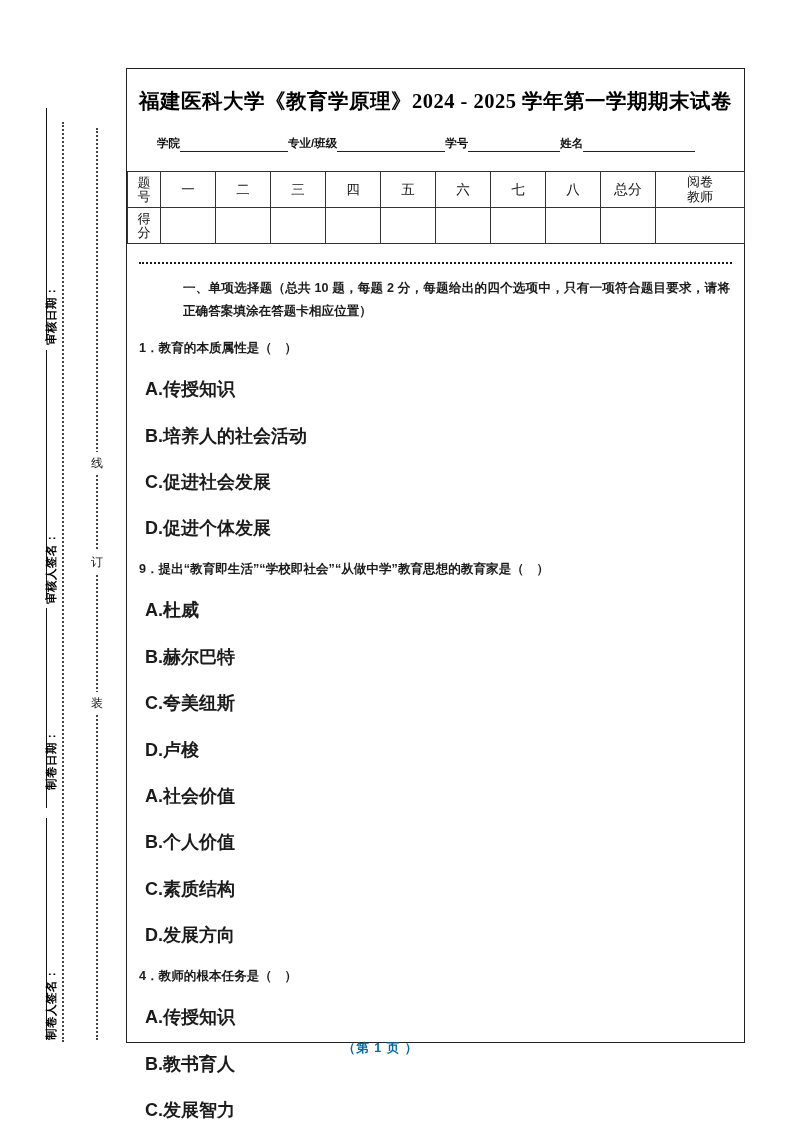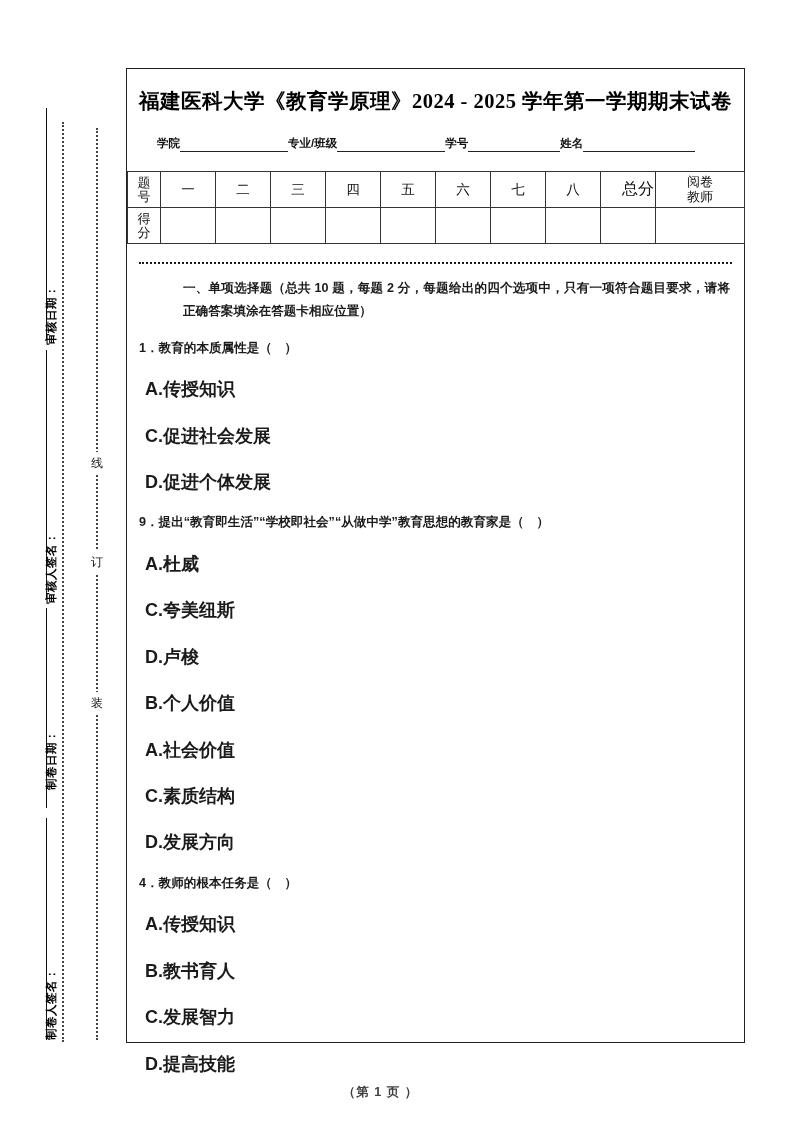--- a/index.html
+++ b/index.html
@@ -130,21 +130,21 @@
     color: #111;
     height: 31px;
   }
   #score-table td.head-narrow {
     width: 32px;
     font-size: 13px;
     line-height: 1.02;
     padding: 2px 0;
   }
   #score-table td.col-num  { width: 52px; }
-  #score-table td.col-tot  { width: 52px; font-size: 16px; text-align: right; }
+  #score-table td.col-tot  { width: 52px; font-size: 14px; }
   #score-table td.col-tea  { width: 86px; font-size: 13px; line-height: 1.15; }
   .stacked { display: block; }
 
   
   #dot-sep {
     margin: 18px 12px 0 12px;
     border-top: 2.5px dotted #1a1a1a;
     height: 0;
   }
 
@@ -174,27 +174,27 @@
     line-height: 1.8;
     margin: 14px 0 0 6px;
     font-weight: bold;
   }
   .opt-key { display: inline-block; min-width: 17px; }
 
   
   #page-footer {
     position: absolute;
     left: 0;
-    top: 1084px;
+    top: 1040px;
     width: 761px;
     text-align: center;
     font-size: 12.5px;
     font-weight: bold;
     font-family: "Liberation Sans", "DejaVu Sans", sans-serif;
-    color: #404040;
+    color: #0369a1;
     letter-spacing: 1px;
   }
 </style>
 </head>
 <body>
 
 <div id="seal-margin">
 
   <div class="dotted-rail" id="rail-outer"></div>
   <div class="dotted-rail" id="rail-inner"></div>
@@ -281,42 +281,48 @@
 
   <div id="question-body">
 
     <div class="sec-heading">一、单项选择题（总共 10 题，每题 2 分，每题给出的四个选项中，只有一项符合题目要求，请将正确答案填涂在答题卡相应位置）</div>
 
     <div class="q-stem">1．教育的本质属性是（　）</div>
     <div class="q-opt">
       <span class="opt-key">A.</span><span>传授知识</span>
     </div>
     <div class="q-opt">
+      <span class="opt-key">B.</span><span>培养人的社会活动</span>
+    </div>
+    <div class="q-opt">
       <span class="opt-key">C.</span><span>促进社会发展</span>
     </div>
     <div class="q-opt">
       <span class="opt-key">D.</span><span>促进个体发展</span>
     </div>
 
     <div class="q-stem">9．提出“教育即生活”“学校即社会”“从做中学”教育思想的教育家是（　）</div>
     <div class="q-opt">
       <span class="opt-key">A.</span><span>杜威</span>
     </div>
     <div class="q-opt">
+      <span class="opt-key">B.</span><span>赫尔巴特</span>
+    </div>
+    <div class="q-opt">
       <span class="opt-key">C.</span><span>夸美纽斯</span>
     </div>
     <div class="q-opt">
       <span class="opt-key">D.</span><span>卢梭</span>
     </div>
 
     <div class="q-opt">
+      <span class="opt-key">A.</span><span>社会价值</span>
+    </div>
+    <div class="q-opt">
       <span class="opt-key">B.</span><span>个人价值</span>
-    </div>
-    <div class="q-opt">
-      <span class="opt-key">A.</span><span>社会价值</span>
     </div>
     <div class="q-opt">
       <span class="opt-key">C.</span><span>素质结构</span>
     </div>
     <div class="q-opt">
       <span class="opt-key">D.</span><span>发展方向</span>
     </div>
 
     <div class="q-stem">4．教师的根本任务是（　）</div>
     <div class="q-opt">

